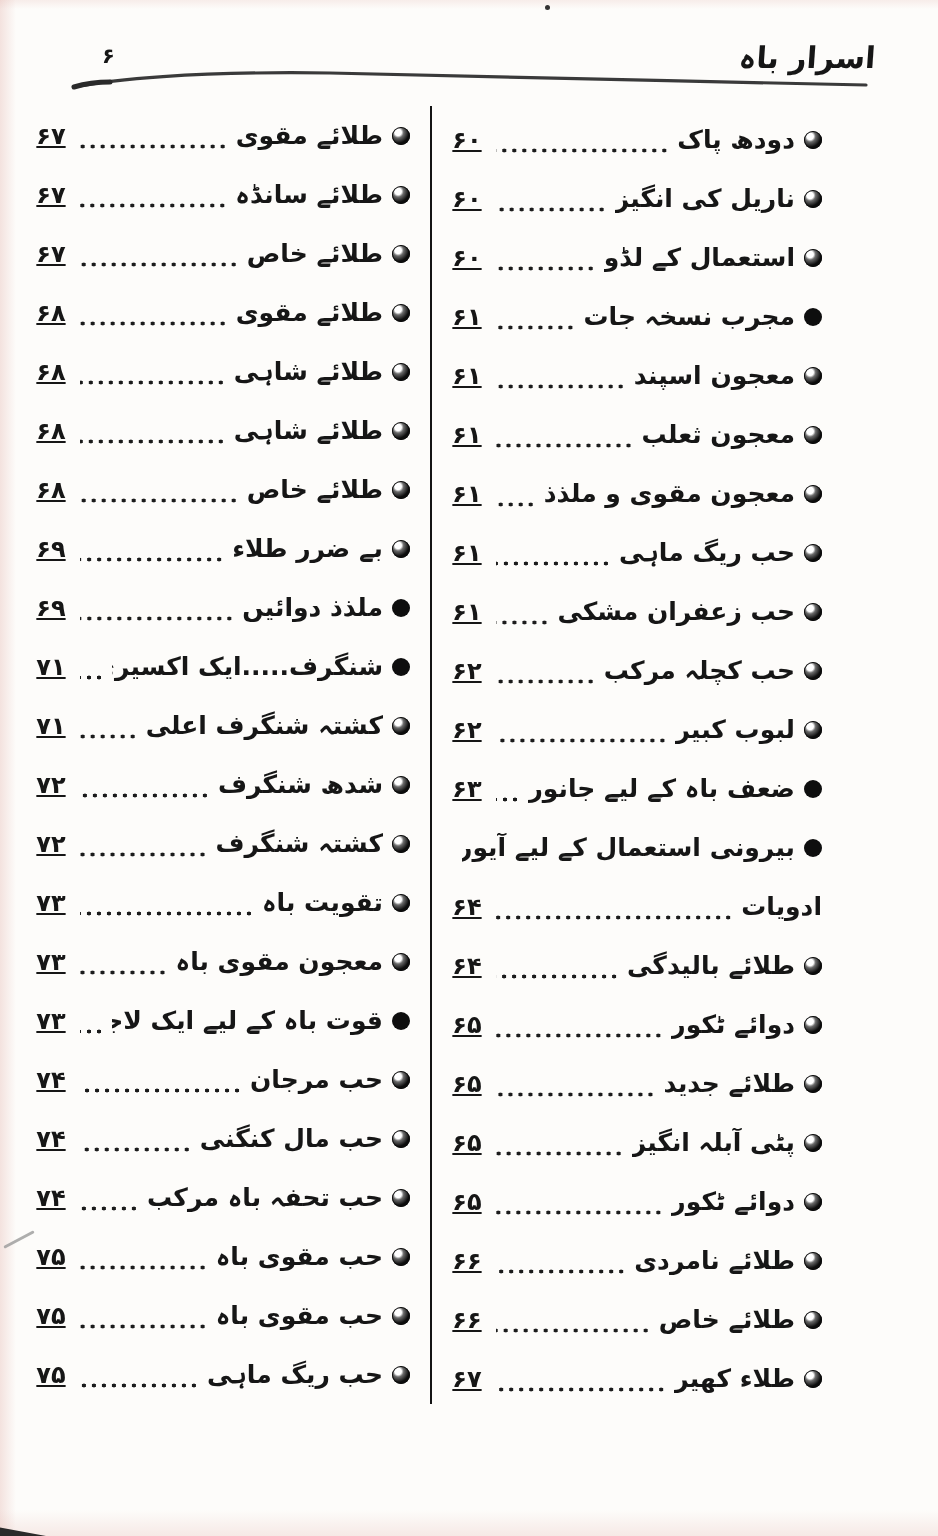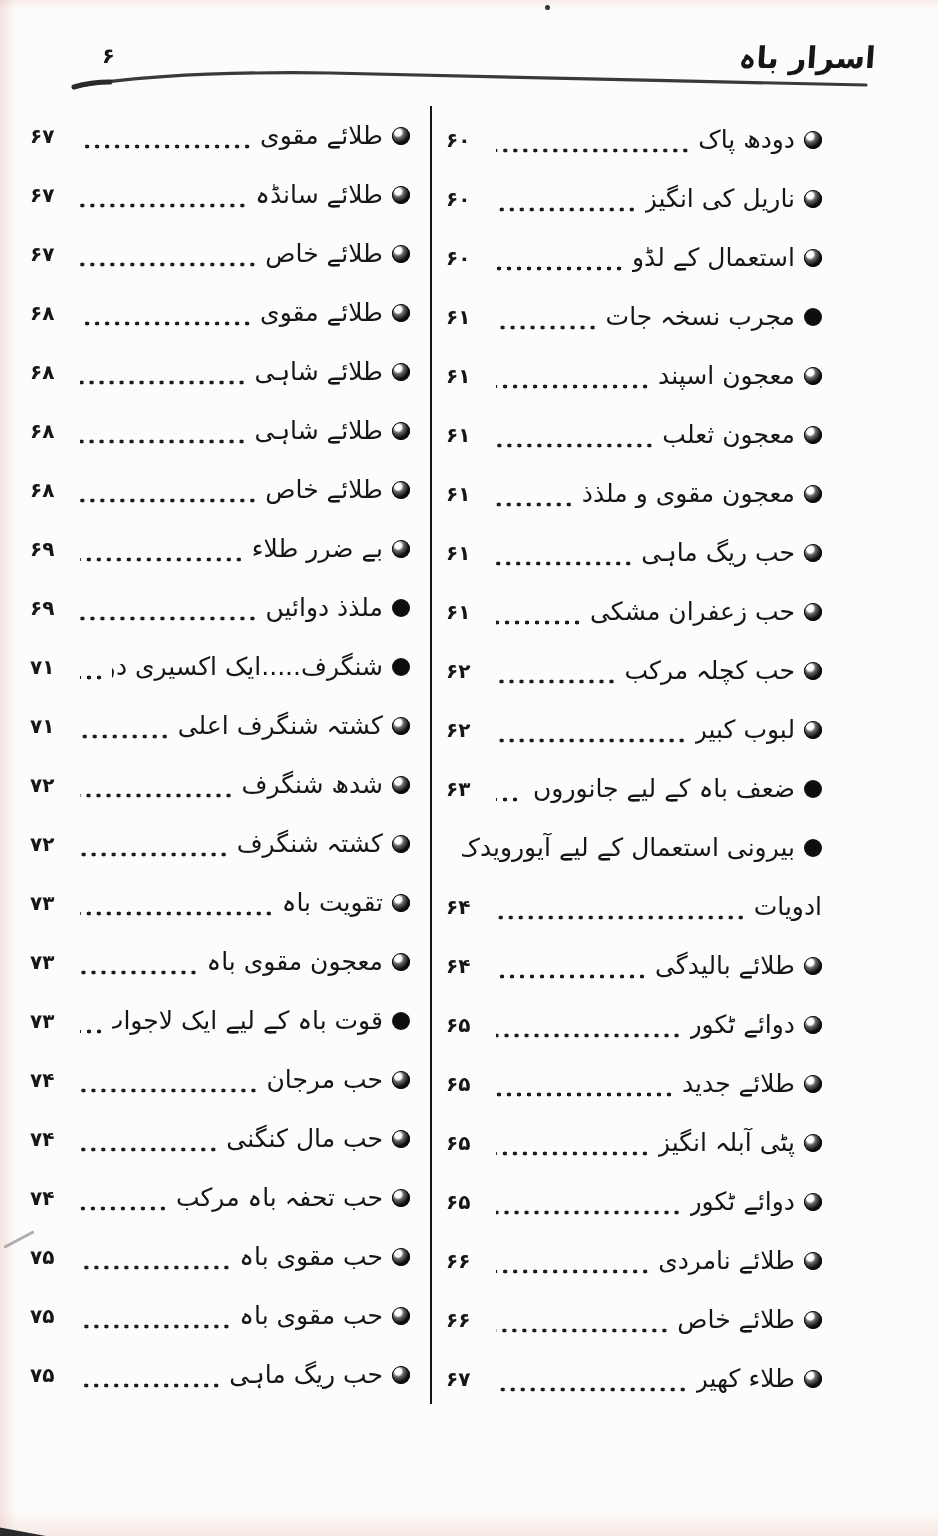--- a/index.html
+++ b/index.html
@@ -41,27 +41,27 @@
   .col{box-sizing:border-box;}
   .col-first{width:506px;padding:4px 116px 0 14px;}  
   .col-second{width:430px;padding:0 20px 0 30px;}    
   .divider{width:2px;background:#141414;margin-bottom:12px;}
 
   .row{display:flex;align-items:center;height:59px;min-width:0;}
   .bullet{flex:0 0 auto;width:18px;height:18px;border-radius:50%;margin-left:9px;}
   .bullet.sphere{background:radial-gradient(circle at 34% 30%,#ffffff 0%,#ffffff 19%,#6b6b6b 32%,#0c0c0c 62%);
     box-shadow:0 0 0 1px #0c0c0c inset;}
   .bullet.solid{background:#0e0e0e;}
-  .title{flex:0 1 auto;min-width:0;font-size:25px;font-weight:normal;white-space:nowrap;overflow:hidden;}
+  .title{flex:0 1 auto;min-width:0;font-size:25px;font-weight:bold;white-space:nowrap;overflow:hidden;}
   .leader{flex:1 1 0;min-width:0;height:7px;align-self:flex-end;margin:0 8px 15px 8px;
     background-image:radial-gradient(circle,#1b1b1b 1.8px,rgba(0,0,0,0) 2.2px);
     background-size:10px 7px;background-repeat:repeat-x;background-position:right center;}
   .leader.few{flex:0 0 24px;}
   .leader.none{background:none;}
-  .pagenum{flex:0 0 auto;min-width:42px;font-size:20px;font-weight:bold;text-align:left;}
+  .pagenum{flex:0 0 auto;min-width:42px;font-size:24px;font-weight:bold;text-align:center;text-decoration:underline;}
 </style>
 </head>
 <body>
 
 <div class="page">
 
   <div class="header">
     <span class="book-title">اسرار باہ</span>
     <span class="folio">۶</span>
     <svg class="head-rule" width="800" height="28" viewBox="0 0 800 28">

